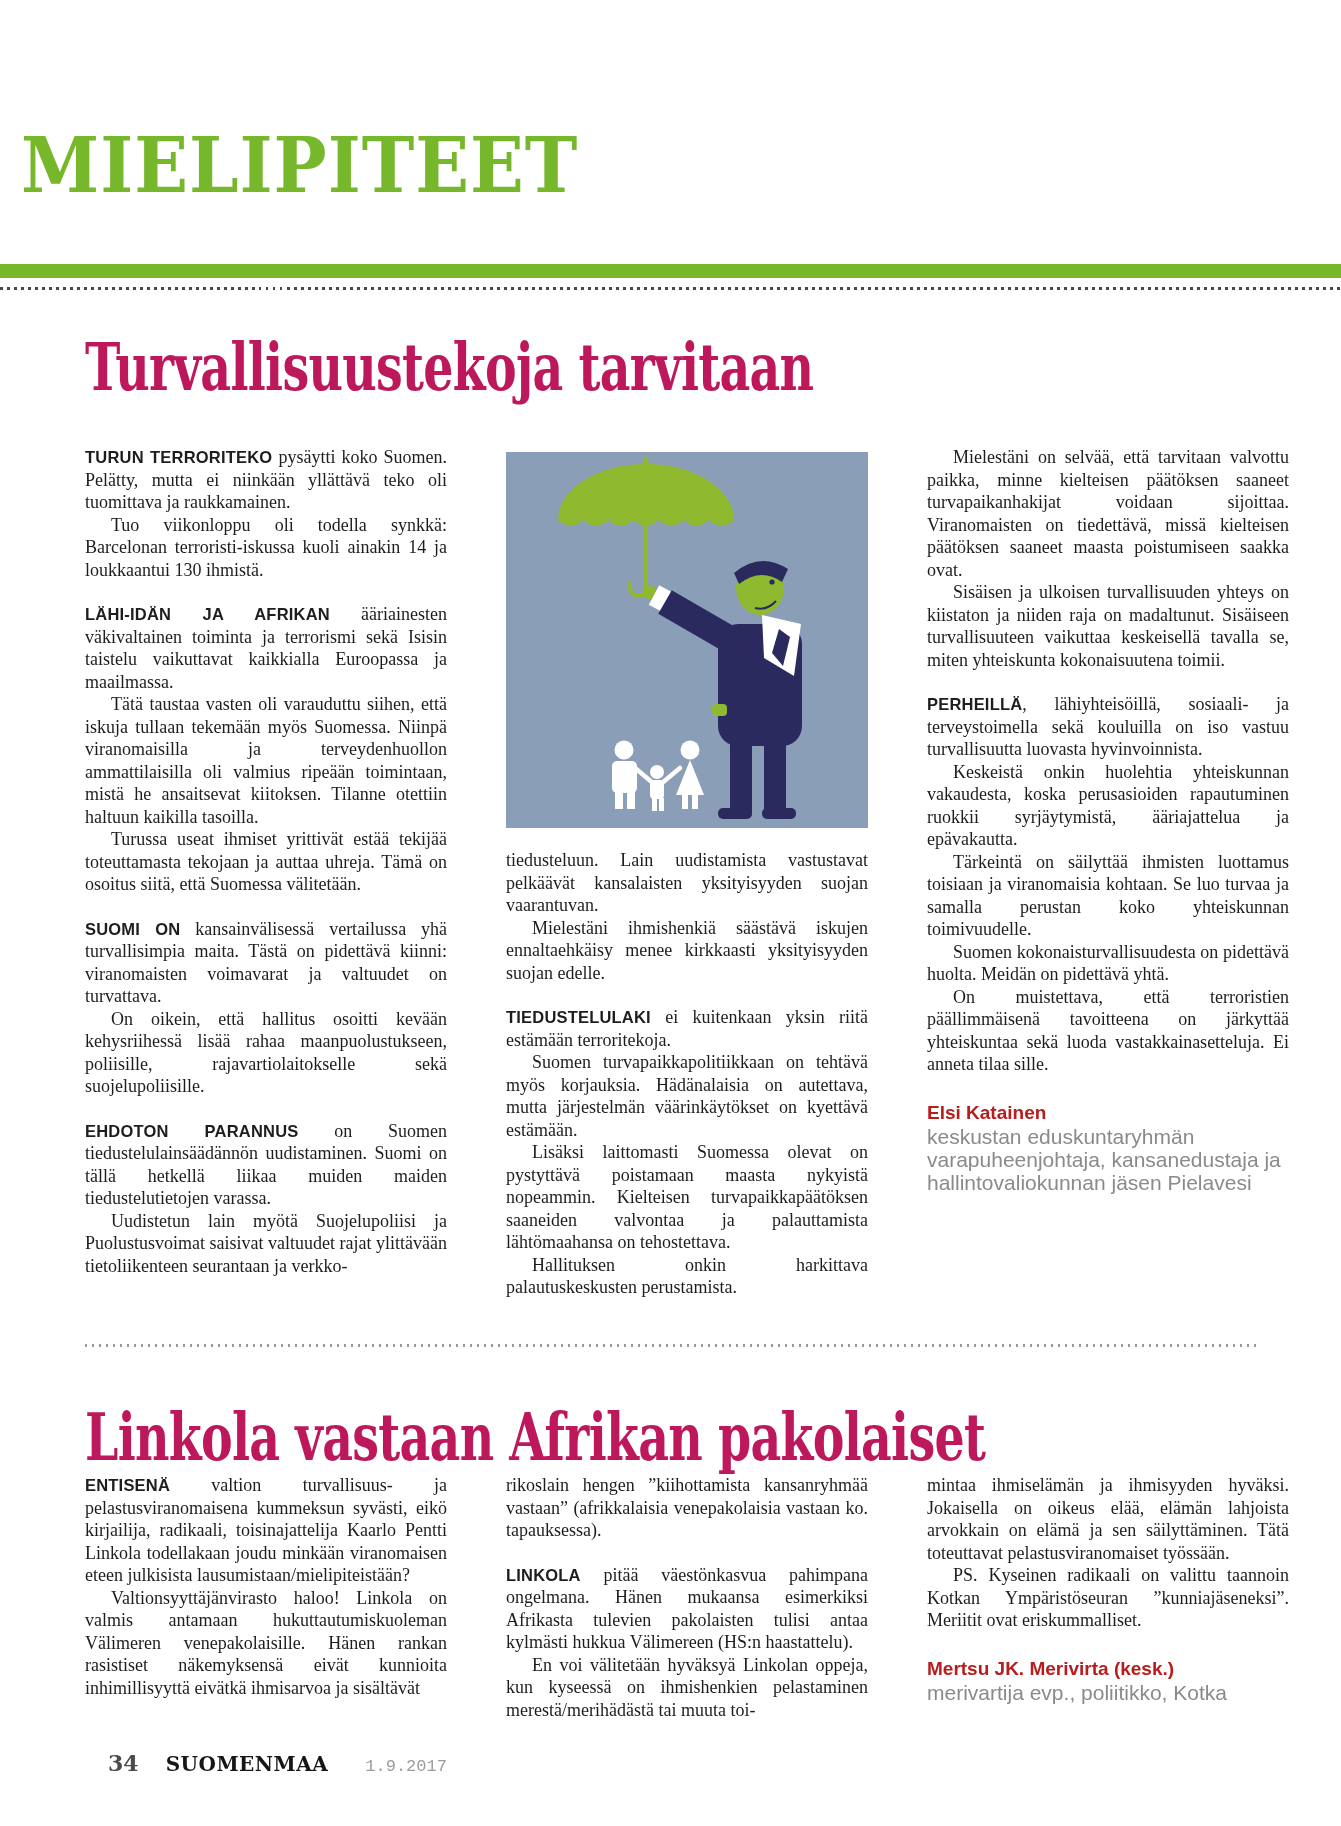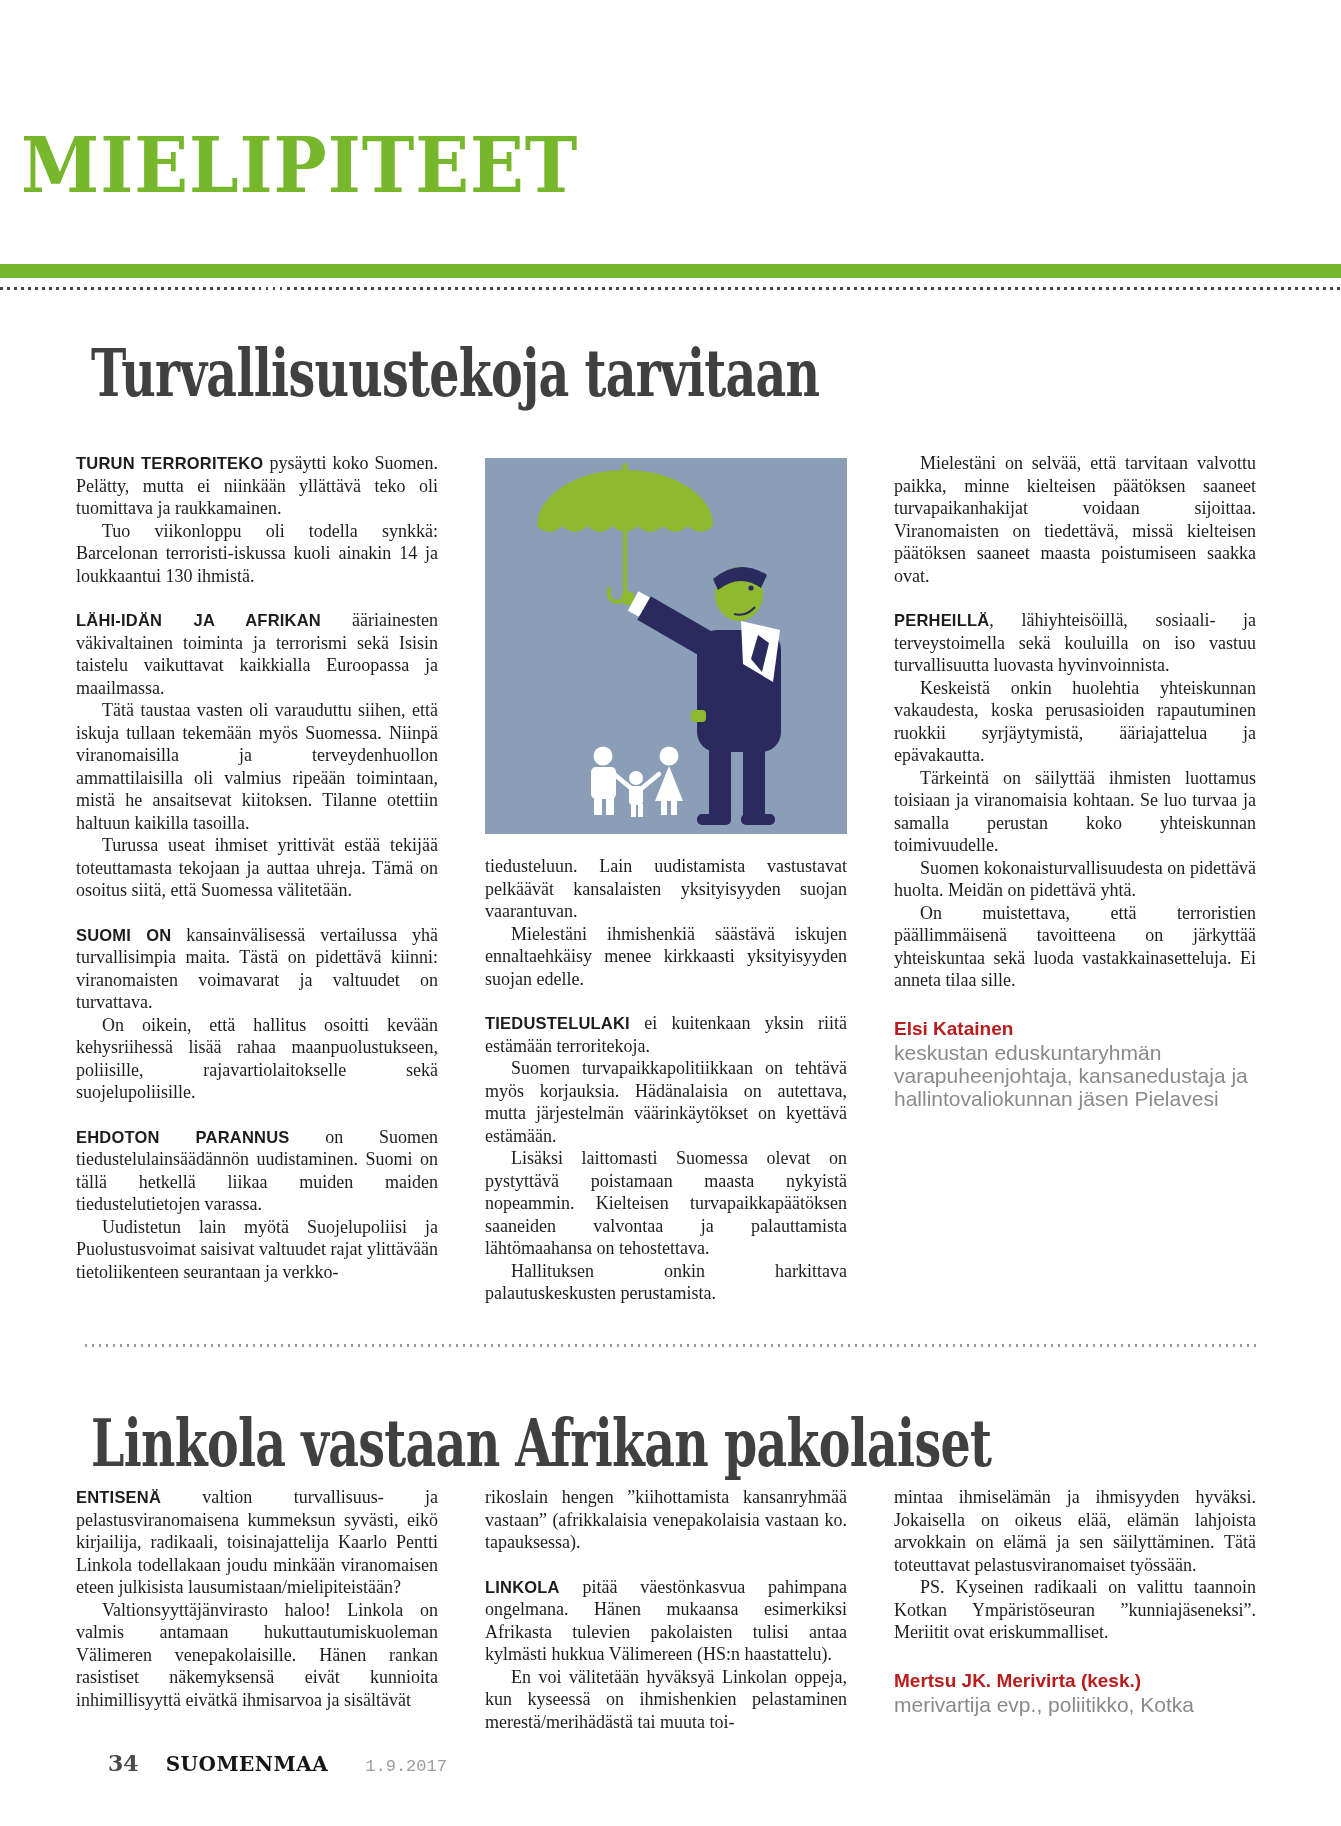--- a/index.html
+++ b/index.html
@@ -26,27 +26,27 @@
     background-image:repeating-linear-gradient(90deg,#474747 0 2.5px,transparent 2.5px 7px);
   }
   .dotted-mid{
     position:absolute;top:1344px;left:85px;width:1171px;
     background-image:repeating-linear-gradient(90deg,#9a9a9a 0 2.2px,transparent 2.2px 7px);
   }
   .article{position:absolute;left:85px;width:1171px;}
   .article-1{top:326px;}
   .article-2{top:1396px;}
   h2.title{
-    margin:6px;font-family:"DejaVu Serif", serif;font-weight:bold;font-size:66px;line-height:82px;
-    color:#404040;white-space:nowrap;
+    margin:0;font-family:"DejaVu Serif", serif;font-weight:bold;font-size:66px;line-height:82px;
+    color:#be185d;white-space:nowrap;
   }
   h2.title .sq{display:inline-block;transform:scaleX(0.72);transform-origin:0 60%;letter-spacing:-1px;}
   .article-1 .cols{margin-top:38px;}
   .article-2 .cols{margin-top:-4px;}
-  .cols{display:flex;gap:47px;justify-content:flex-end;}
+  .cols{display:flex;gap:59px;}
   .col{
     width:362px;flex:0 0 362px;font-size:18px;line-height:22.5px;color:#1d1d1d;
     text-align:justify;
   }
   .col p{margin:0;}
   p.ind{text-indent:26px;}
   p.gap{margin-top:22px;}
   .lead{
     font-family:"Liberation Sans", sans-serif;font-weight:bold;font-size:16.5px;
     letter-spacing:0.2px;
@@ -136,20 +136,21 @@
   </svg>
 <p>tiedusteluun. Lain uudistamista vastustavat pelkäävät kansalaisten yksityisyyden suojan vaarantuvan.</p>
           <p class="ind">Mielestäni ihmishenkiä säästävä iskujen ennaltaehkäisy menee kirkkaasti yksityisyyden suojan edelle.</p>
           <p class="gap"><span class="lead">TIEDUSTELULAKI</span> ei kuitenkaan yksin riitä estämään terroritekoja.</p>
           <p class="ind">Suomen turvapaikkapolitiikkaan on tehtävä myös korjauksia. Hädänalaisia on autettava, mutta järjestelmän väärinkäytökset on kyettävä estämään.</p>
           <p class="ind">Lisäksi laittomasti Suomessa olevat on pystyttävä poistamaan maasta nykyistä nopeammin. Kielteisen turvapaikkapäätöksen saaneiden valvontaa ja palauttamista lähtömaahansa on tehostettava.</p>
           <p class="ind">Hallituksen onkin harkittava palautuskeskusten perustamista.</p>
         </div>
         <div class="col">
           <p class="ind">Mielestäni on selvää, että tarvitaan valvottu paikka, minne kielteisen päätöksen saaneet turvapaikanhakijat voidaan sijoittaa. Viranomaisten on tiedettävä, missä kielteisen päätöksen saaneet maasta poistumiseen saakka ovat.</p>
+          <p class="ind">Sisäisen ja ulkoisen turvallisuuden yhteys on kiistaton ja niiden raja on madaltunut. Sisäiseen turvallisuuteen vaikuttaa keskeisellä tavalla se, miten yhteiskunta kokonaisuutena toimii.</p>
           <p class="gap"><span class="lead">PERHEILLÄ</span>, lähiyhteisöillä, sosiaali- ja terveystoimella sekä kouluilla on iso vastuu turvallisuutta luovasta hyvinvoinnista.</p>
           <p class="ind">Keskeistä onkin huolehtia yhteiskunnan vakaudesta, koska perusasioiden rapautuminen ruokkii syrjäytymistä, ääriajattelua ja epävakautta.</p>
           <p class="ind">Tärkeintä on säilyttää ihmisten luottamus toisiaan ja viranomaisia kohtaan. Se luo turvaa ja samalla perustan koko yhteiskunnan toimivuudelle.</p>
           <p class="ind">Suomen kokonaisturvallisuudesta on pidettävä huolta. Meidän on pidettävä yhtä.</p>
           <p class="ind">On muistettava, että terroristien päällimmäisenä tavoitteena on järkyttää yhteiskuntaa sekä luoda vastakkainasetteluja. Ei anneta tilaa sille.</p>
           <div class="byname">Elsi Katainen</div>
           <div class="byinfo">keskustan eduskuntaryhmän varapuheenjohtaja, kansanedustaja ja hallintovaliokunnan jäsen Pielavesi</div>
         </div>
       </div>
   </section>

